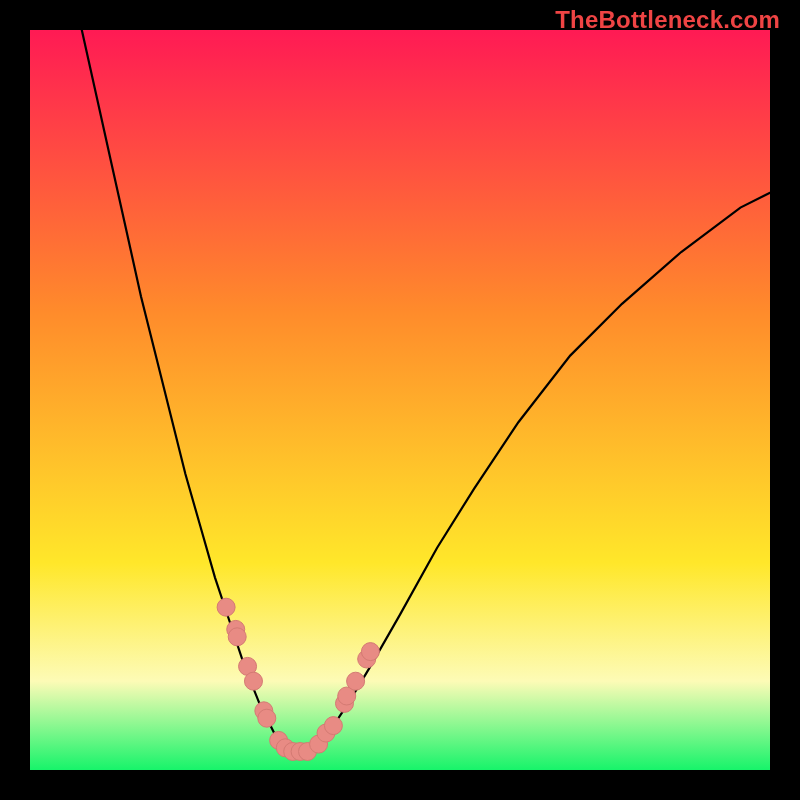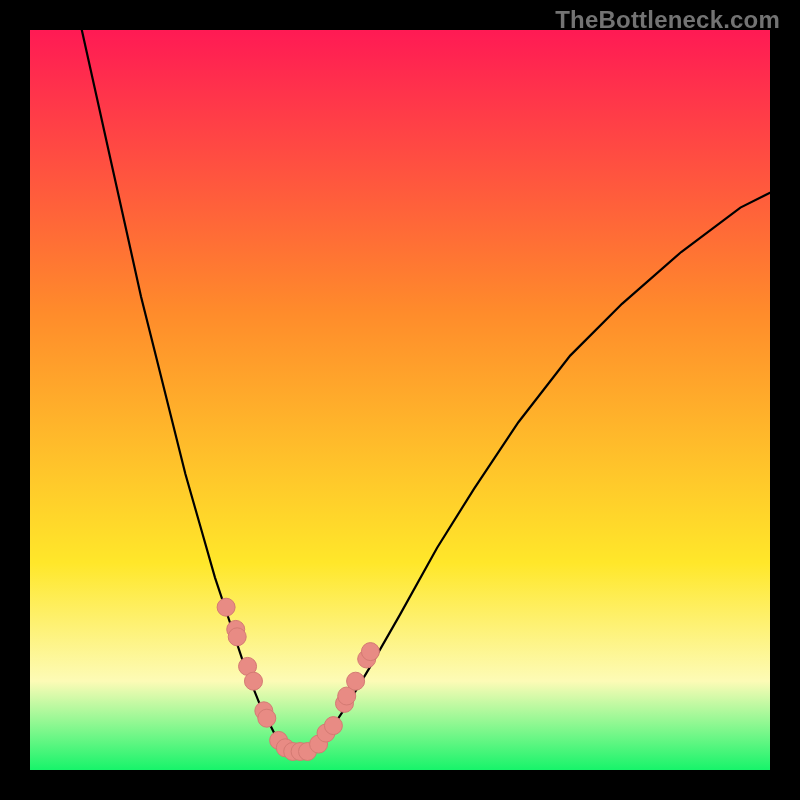--- a/index.html
+++ b/index.html
@@ -10,21 +10,21 @@
     width: 800px; height: 800px;
     background: #000;
   }
   .watermark {
     position: absolute;
     top: 6px;
     right: 20px;
     font-family: Arial, Helvetica, sans-serif;
     font-size: 24px;
     font-weight: 600;
-    color: #737373;
+    color: #ef4444;
     letter-spacing: 0.2px;
     margin-left: 27px;
   }
   .plot {
     position: absolute;
     left: 30px;
     top: 30px;
     width: 740px;
     height: 740px;
   }

